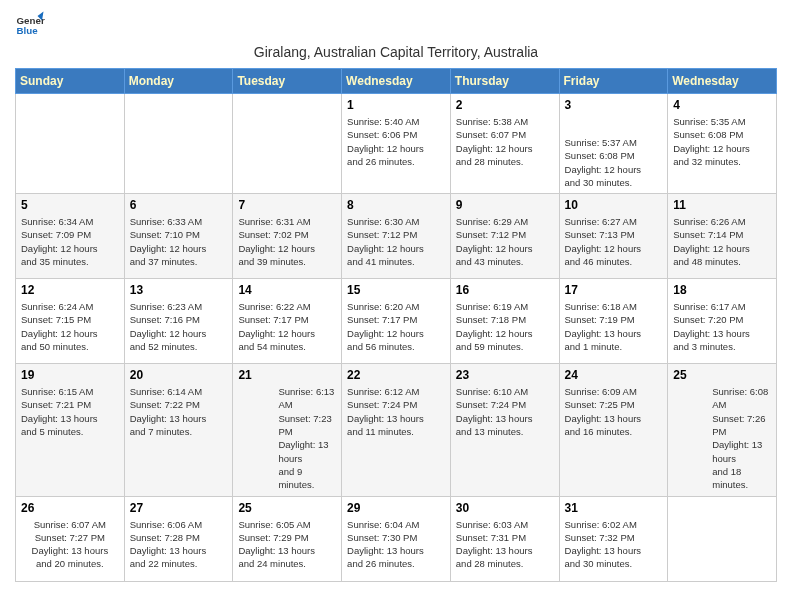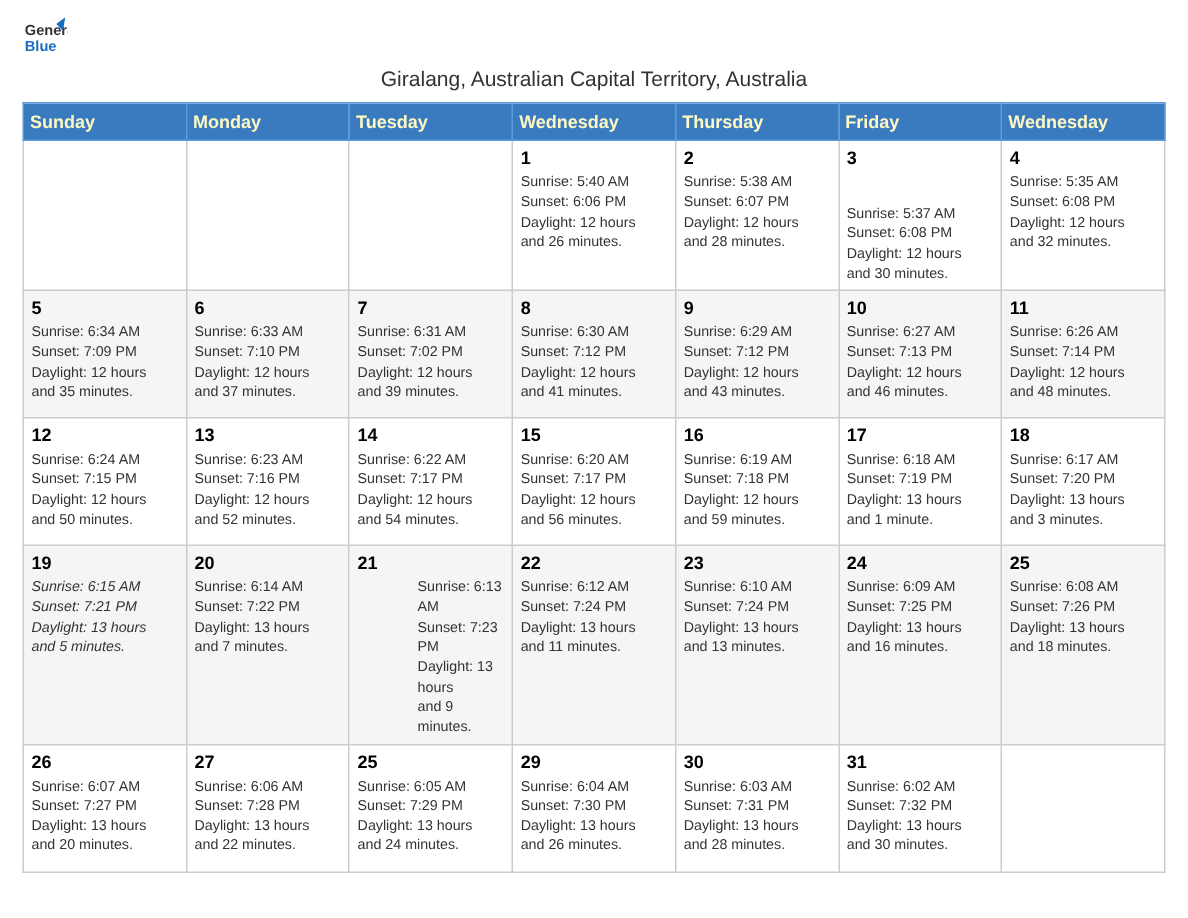--- a/index.html
+++ b/index.html
@@ -236,21 +236,21 @@
           <span class="day-number">18</span>
           <div class="day-info" style="white-space: pre-line;">Sunrise: 6:17 AM
 Sunset: 7:20 PM
 Daylight: 13 hours
 and 3 minutes.</div>
         </td>
       </tr>
       <tr>
         <td class="alt-row">
           <span class="day-number">19</span>
-          <div class="day-info" style="white-space: pre-line; font-style: italic;">Sunrise: 6:15 AM
+          <div class="day-info" style="white-space: pre-line;">Sunrise: 6:15 AM
 Sunset: 7:21 PM
 Daylight: 13 hours
 and 5 minutes.</div>
         </td>
         <td class="alt-row">
           <span class="day-number">20</span>
           <div class="day-info" style="white-space: pre-line;">Sunrise: 6:14 AM
 Sunset: 7:22 PM
 Daylight: 13 hours
 and 7 minutes.</div>
@@ -278,30 +278,30 @@
         </td>
         <td class="alt-row">
           <span class="day-number">24</span>
           <div class="day-info" style="white-space: pre-line;">Sunrise: 6:09 AM
 Sunset: 7:25 PM
 Daylight: 13 hours
 and 16 minutes.</div>
         </td>
         <td class="alt-row">
           <span class="day-number">25</span>
-          <div class="day-info" style="white-space: pre-line;">Sunrise: 6:08 AM
+          <div class="day-info" style="white-space: pre-line; margin-left: 39px;">Sunrise: 6:08 AM
 Sunset: 7:26 PM
 Daylight: 13 hours
 and 18 minutes.</div>
         </td>
       </tr>
       <tr>
         <td>
           <span class="day-number">26</span>
-          <div class="day-info" style="white-space: pre-line;">Sunrise: 6:07 AM
+          <div class="day-info" style="white-space: pre-line; text-align: center;">Sunrise: 6:07 AM
 Sunset: 7:27 PM
 Daylight: 13 hours
 and 20 minutes.</div>
         </td>
         <td>
           <span class="day-number">27</span>
           <div class="day-info" style="white-space: pre-line;">Sunrise: 6:06 AM
 Sunset: 7:28 PM
 Daylight: 13 hours
 and 22 minutes.</div>

